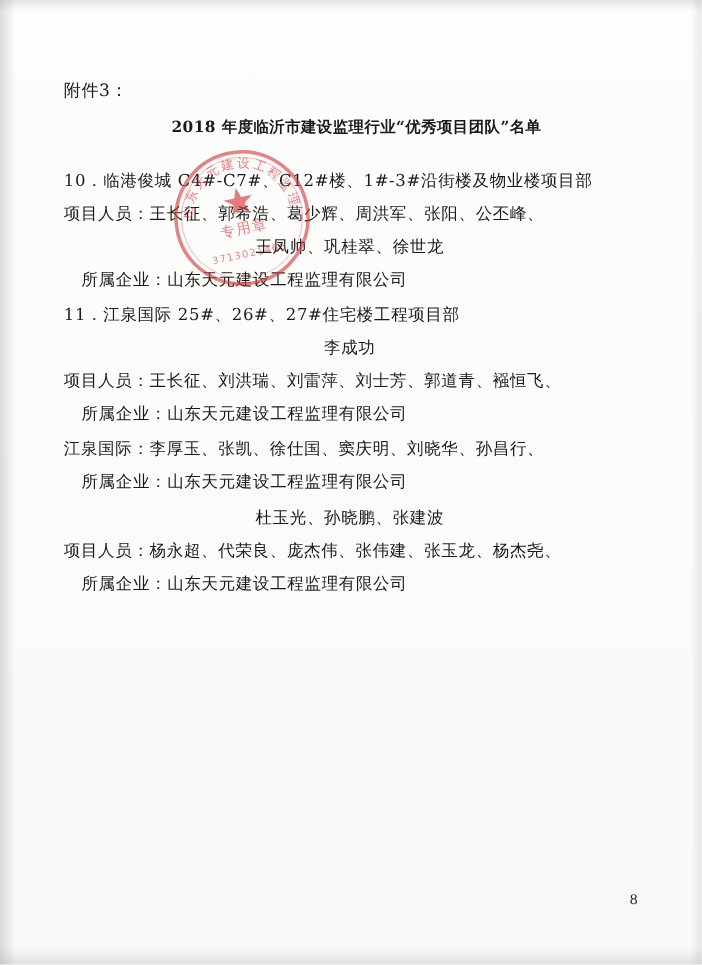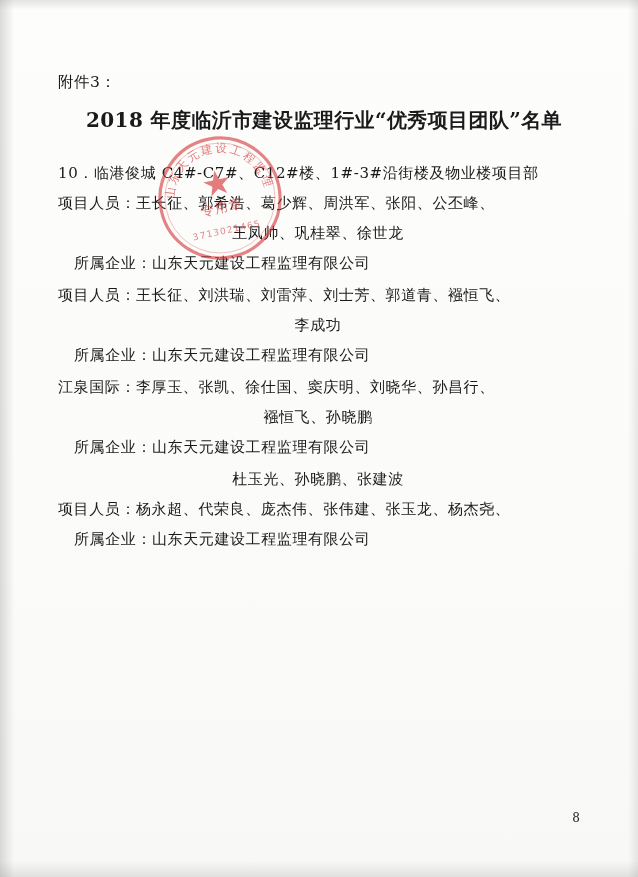--- a/index.html
+++ b/index.html
@@ -32,21 +32,21 @@
     left: 58px;
     top: 72px;
     width: 520px;
   }
   .attach-label {
     font-size: 15.5px;
     letter-spacing: 0.5px;
     margin-bottom: 14px;
   }
   .doc-title {
-    font-size: 20px;
+    font-size: 14px;
     font-weight: 700;
     text-align: center;
     letter-spacing: 0.4px;
     margin: 10px 0 24px 12px;
     white-space: nowrap;
   }
   .entry {
     margin-bottom: 2px;
   }
   .line {
@@ -125,28 +125,28 @@
     <div class="doc-title">2018 年度临沂市建设监理行业“优秀项目团队”名单</div>
 
     <div class="entry">
       <div class="line heading">10．临港俊城 C4#-C7#、C12#楼、1#-3#沿街楼及物业楼项目部</div>
       <div class="line indent">项目人员：王长征、郭希浩、葛少辉、周洪军、张阳、公丕峰、</div>
       <div class="line cont">王凤帅、巩桂翠、徐世龙</div>
       <div class="line company">所属企业：山东天元建设工程监理有限公司</div>
     </div>
 
     <div class="entry">
+      <div class="line heading">11．江泉国际 25#、26#、27#住宅楼工程项目部</div>
+      <div class="line cont">李成功</div>
       <div class="line indent">项目人员：王长征、刘洪瑞、刘雷萍、刘士芳、郭道青、襁恒飞、</div>
-      <div class="line cont">李成功</div>
       <div class="line company">所属企业：山东天元建设工程监理有限公司</div>
     </div>
 
     <div class="entry">
       <div class="line indent">江泉国际：李厚玉、张凯、徐仕国、窦庆明、刘晓华、孙昌行、</div>
-      <div class="line cont">襁恒飞、孙晓鹏</div>
       <div class="line company">所属企业：山东天元建设工程监理有限公司</div>
     </div>
 
     <div class="entry">
       <div class="line cont">杜玉光、孙晓鹏、张建波</div>
       <div class="line indent">项目人员：杨永超、代荣良、庞杰伟、张伟建、张玉龙、杨杰尧、</div>
       <div class="line company">所属企业：山东天元建设工程监理有限公司</div>
     </div>
 
   </div>

